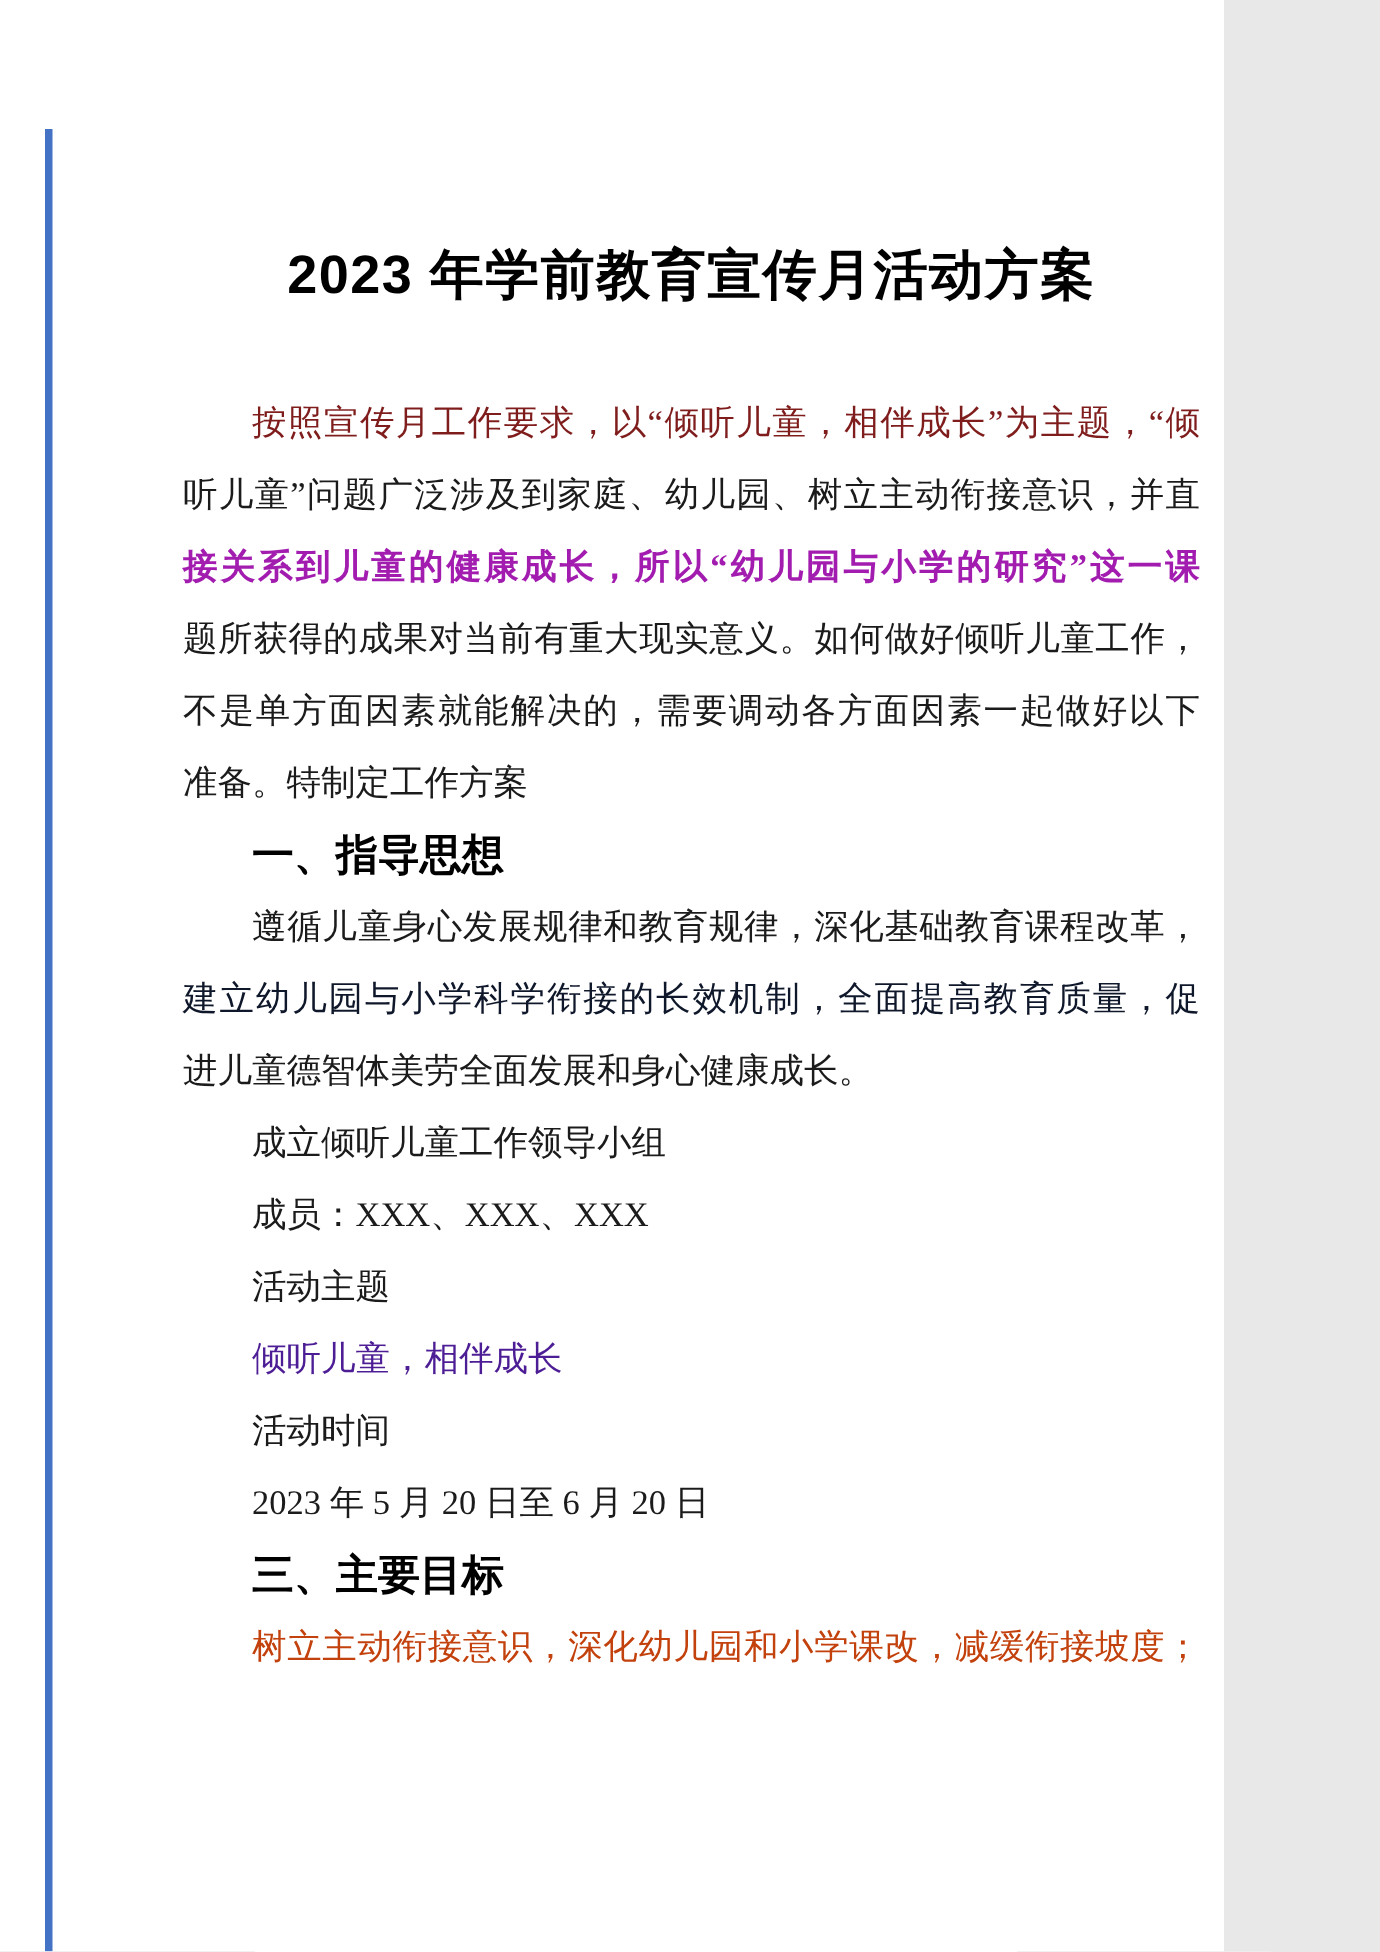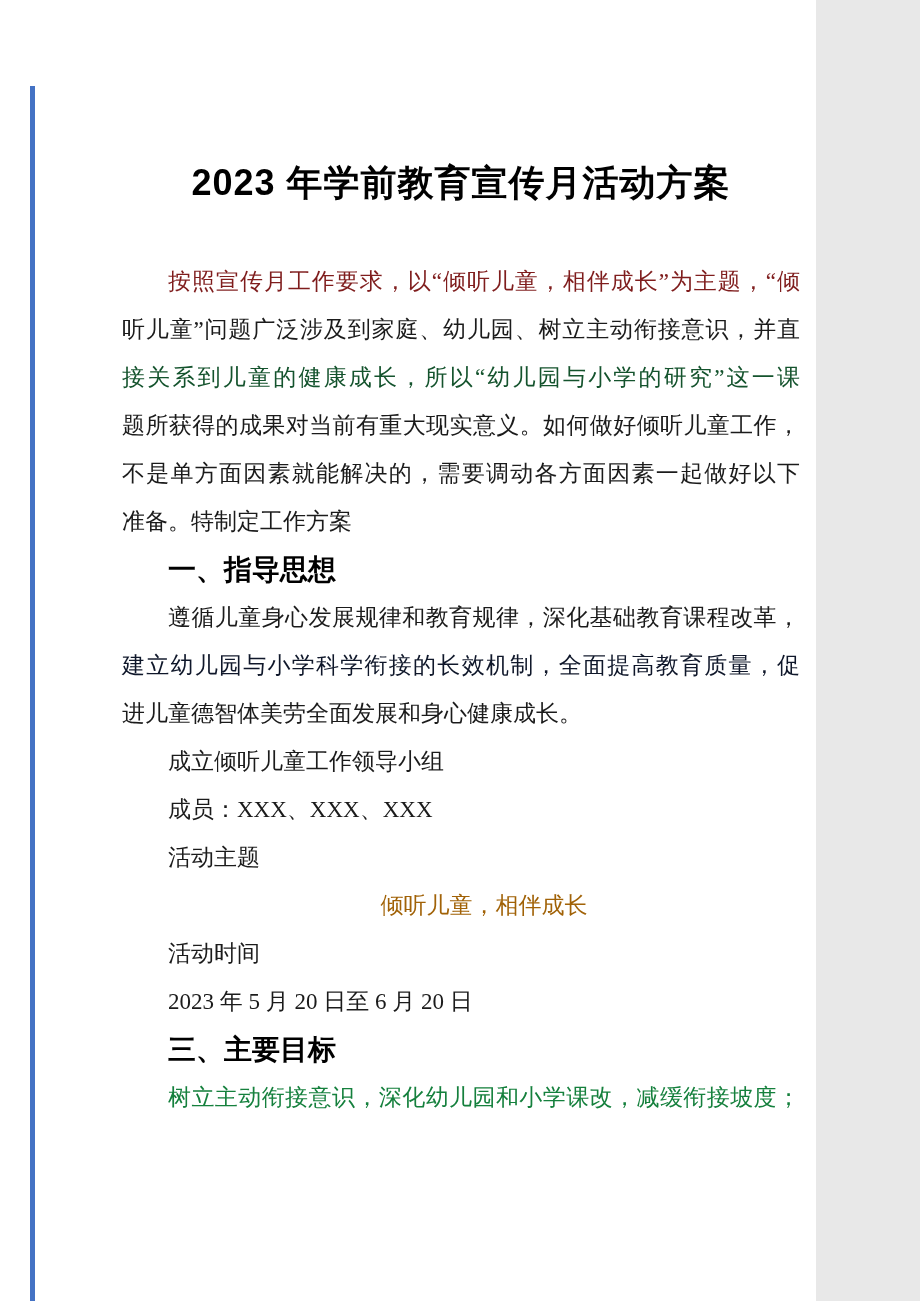--- a/index.html
+++ b/index.html
@@ -58,31 +58,31 @@
 </head>
 <body>
 
 <div class="page" style="background: rgb(255, 255, 255);">
   <div class="accent-bar" style="background: rgb(68, 114, 196);"></div>
   <div class="content">
     <div class="doc-title">2023 年学前教育宣传月活动方案</div>
     <div>
         <div class="line indent fill" style="color: #7f1d1d;">按照宣传月工作要求，以“倾听儿童，相伴成长”为主题，“倾</div>
         <div class="line fill" style="color: rgb(27, 27, 27);">听儿童”问题广泛涉及到家庭、幼儿园、树立主动衔接意识，并直</div>
-        <div class="line fill" style="color: #14532d;">接关系到儿童的健康成长，所以“幼儿园与小学的研究”这一课</div>
+        <div class="line fill" style="color: #a21caf; font-weight: bold;">接关系到儿童的健康成长，所以“幼儿园与小学的研究”这一课</div>
         <div class="line fill" style="color: rgb(27, 27, 27);">题所获得的成果对当前有重大现实意义。如何做好倾听儿童工作，</div>
         <div class="line fill" style="color: rgb(27, 27, 27);">不是单方面因素就能解决的，需要调动各方面因素一起做好以下</div>
         <div class="line" style="color: rgb(27, 27, 27);">准备。特制定工作方案</div>
         <div class="heading">一、指导思想</div>
         <div class="line indent fill" style="color: rgb(27, 27, 27);">遵循儿童身心发展规律和教育规律，深化基础教育课程改革，</div>
         <div class="line fill" style="color: #0f172a;">建立幼儿园与小学科学衔接的长效机制，全面提高教育质量，促</div>
         <div class="line" style="color: rgb(27, 27, 27);">进儿童德智体美劳全面发展和身心健康成长。</div>
         <div class="line indent" style="color: rgb(27, 27, 27);">成立倾听儿童工作领导小组</div>
         <div class="line indent" style="color: rgb(27, 27, 27);">成员：XXX、XXX、XXX</div>
         <div class="line indent" style="color: rgb(27, 27, 27);">活动主题</div>
-        <div class="line indent" style="color: #a16207; text-align: center;">倾听儿童，相伴成长</div>
+        <div class="line indent" style="color: #4c1d95;">倾听儿童，相伴成长</div>
         <div class="line indent" style="color: rgb(27, 27, 27);">活动时间</div>
         <div class="line indent" style="color: rgb(27, 27, 27);">2023 年 5 月 20 日至 6 月 20 日</div>
         <div class="heading">三、主要目标</div>
-        <div class="line indent fill" style="color: #15803d;">树立主动衔接意识，深化幼儿园和小学课改，减缓衔接坡度；</div>
+        <div class="line indent fill" style="color: #c2410c;">树立主动衔接意识，深化幼儿园和小学课改，减缓衔接坡度；</div>
       </div>
   </div>
 </div>
 
 </body></html>

